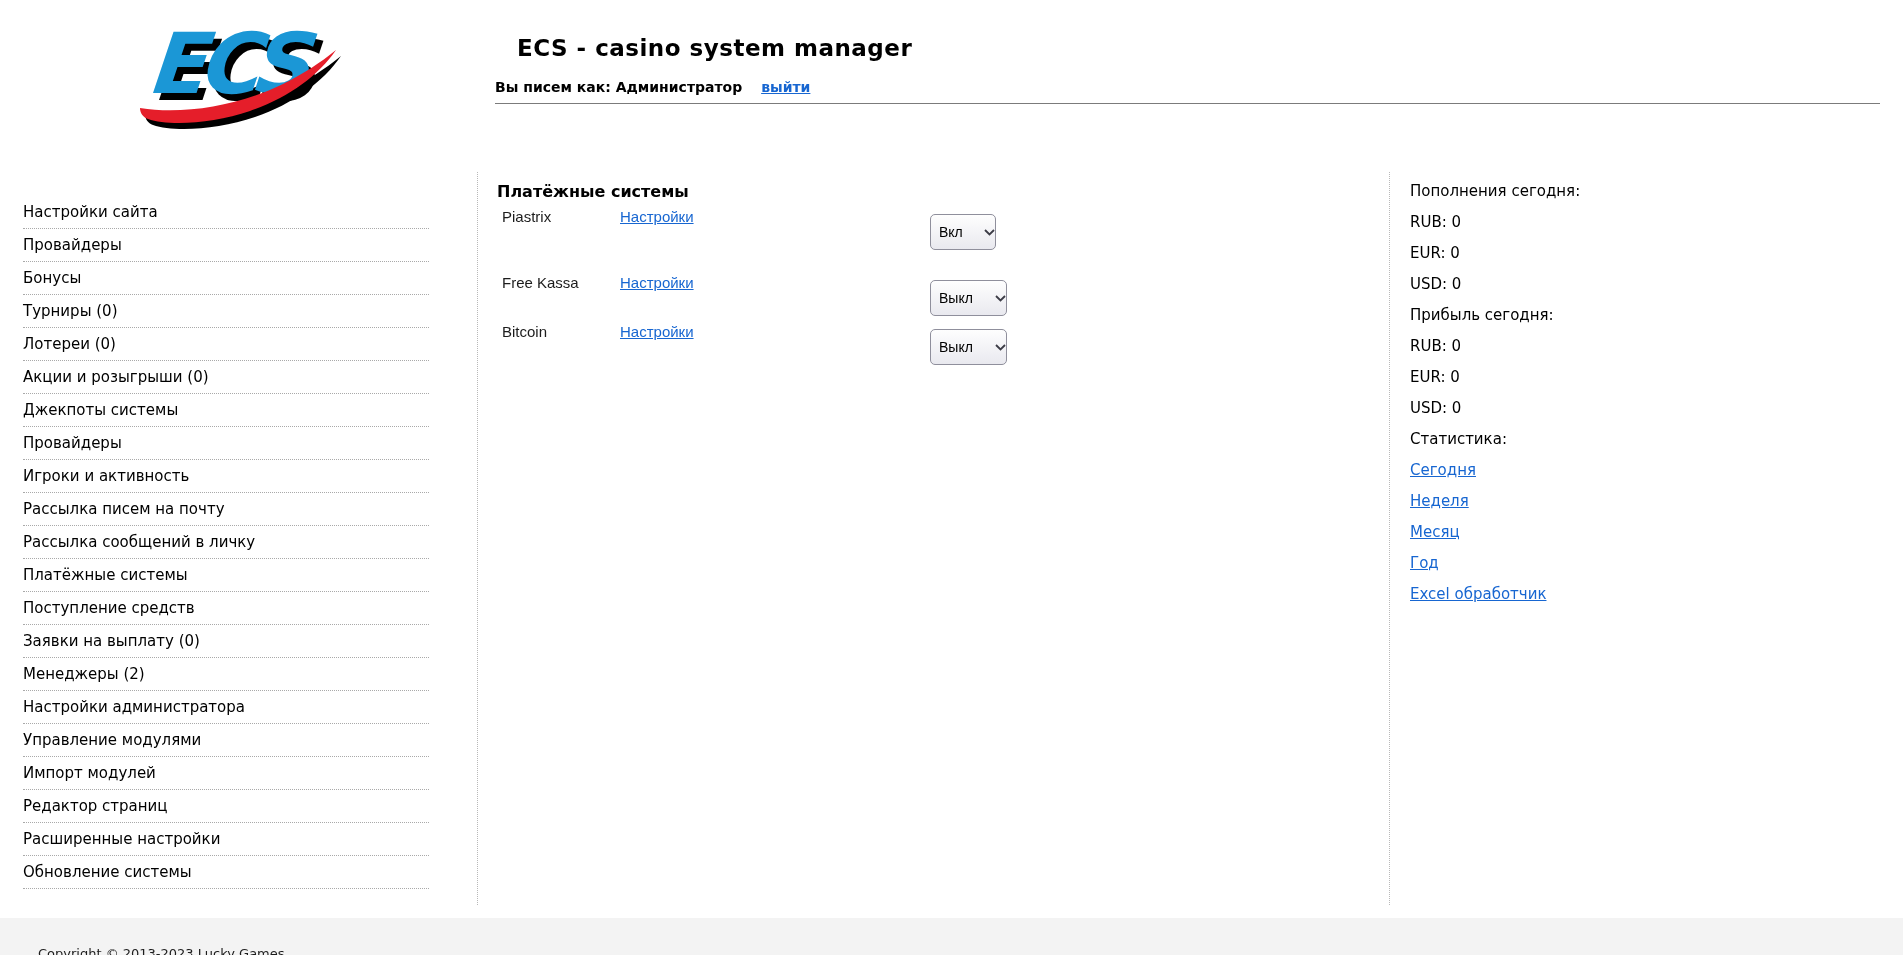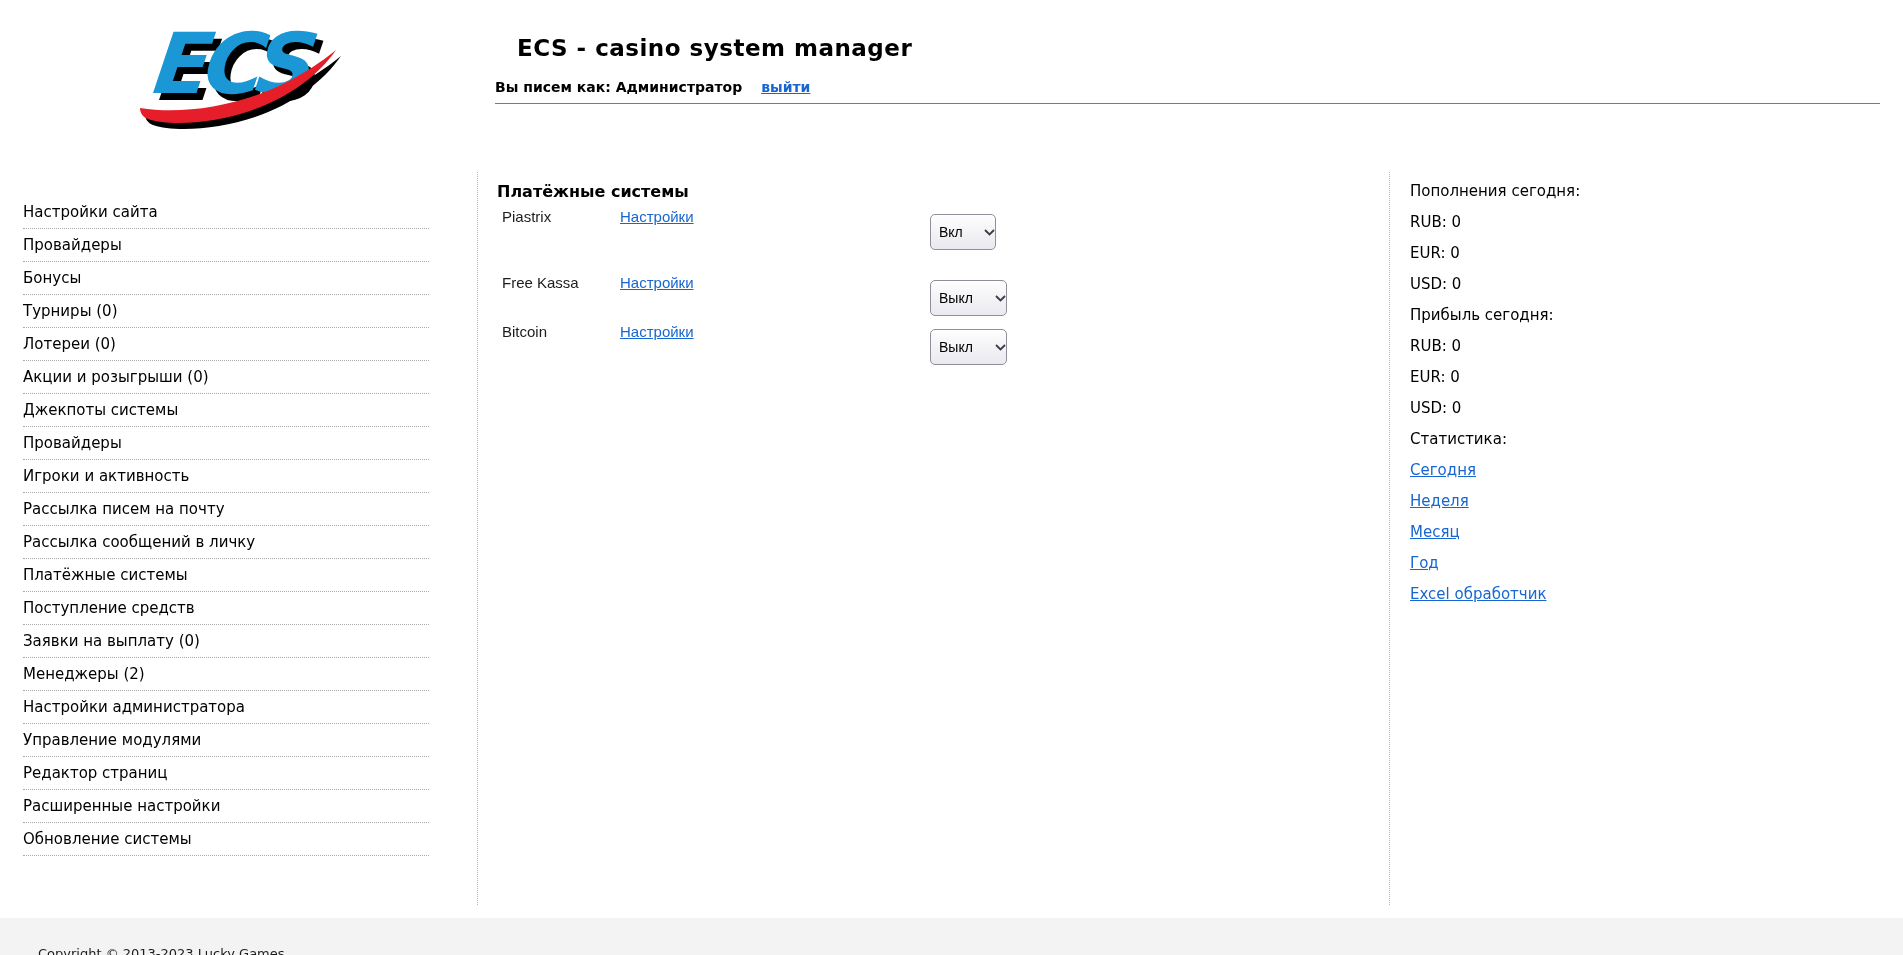--- a/index.html
+++ b/index.html
@@ -85,20 +85,21 @@
     <div class="side-item">Провайдеры</div>
     <div class="side-item">Игроки и активность</div>
     <div class="side-item">Рассылка писем на почту</div>
     <div class="side-item">Рассылка сообщений в личку</div>
     <div class="side-item">Платёжные системы</div>
     <div class="side-item">Поступление средств</div>
     <div class="side-item">Заявки на выплату (0)</div>
     <div class="side-item">Менеджеры (2)</div>
     <div class="side-item">Настройки администратора</div>
     <div class="side-item">Управление модулями</div>
+    <div class="side-item">Импорт модулей</div>
     <div class="side-item">Редактор страниц</div>
     <div class="side-item">Расширенные настройки</div>
     <div class="side-item">Обновление системы</div>
   </nav>
 
   <div class="vdiv vdiv-left"></div>
   <div class="vdiv vdiv-right"></div>
 
   <main>
     <div class="main-heading">Платёжные системы</div>

